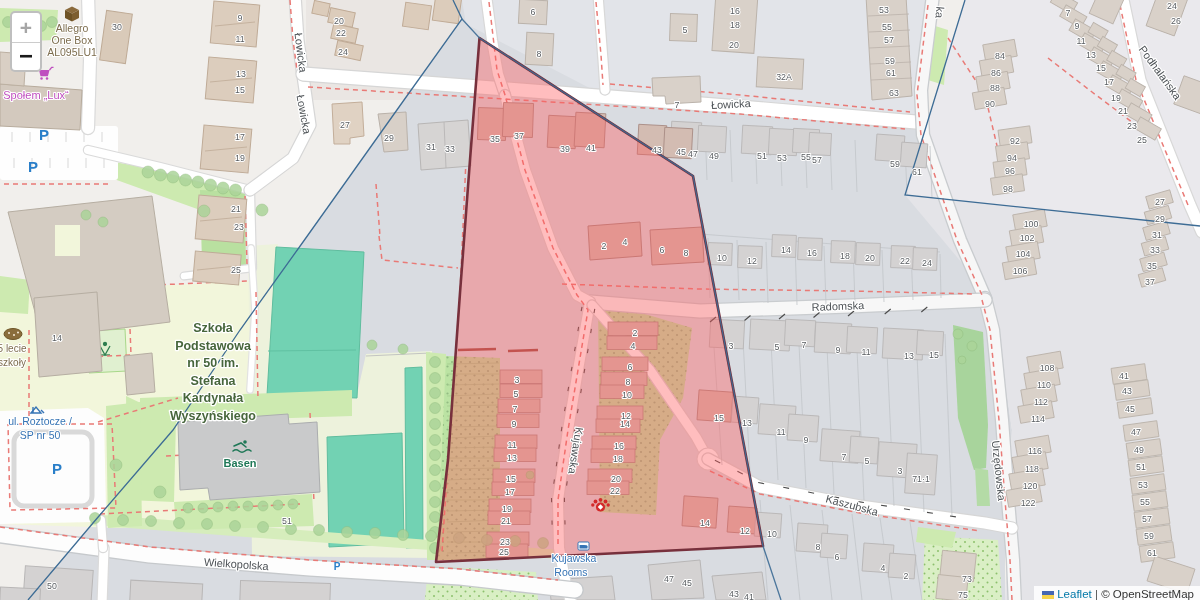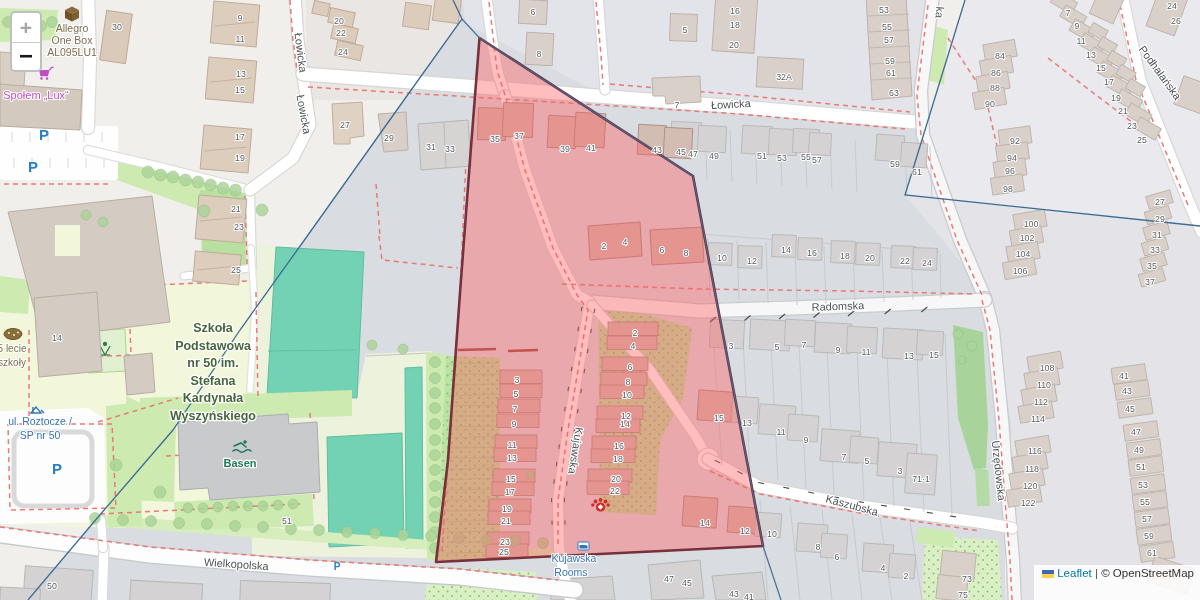--- a/index.html
+++ b/index.html
@@ -889,18 +889,18 @@
         <text x="337" y="570" font-size="10" font-weight="bold">P</text>
         <text x="633" y="545" font-size="10" font-weight="bold" opacity="0.0">P</text>
       </g>
 </svg>
 
 <div style="position:absolute;left:10px;top:11px;width:32px;height:61px;background:#ffffff;border:2px solid rgba(0,0,0,0.25);border-radius:5px;box-sizing:border-box;">
 <div style="height:29px;line-height:29px;text-align:center;font-size:21px;font-weight:bold;color:#a6a6a6;border-bottom:1px solid #ccc;">+</div>
 <div style="height:28px;line-height:26px;text-align:center;font-size:24px;font-weight:bold;color:#1a1a1a;">−</div>
 </div>
 
-<div style="position:absolute;right:0;bottom:0;height:35px;background:rgba(255,255,255,0.85);padding:0 6px 0 8px;font-size:11.5px;line-height:17px;color:#333;white-space:nowrap;">
+<div style="position:absolute;right:0;bottom:0;height:14px;background:rgba(255,255,255,0.85);padding:0 6px 0 8px;font-size:11.5px;line-height:17px;color:#333;white-space:nowrap;">
 <svg width="12" height="8" viewBox="0 0 12 8" style="vertical-align:-1px">
         <rect width="12" height="4" fill="#4567b3"></rect>
         <rect y="4" width="12" height="4" fill="#f6d34c"></rect>
       </svg>
 <span style="color:#0078a8;"> Leaflet</span> <span style="color:#555;">|</span> © OpenStreetMap</div>
 </div>
 </body></html>

